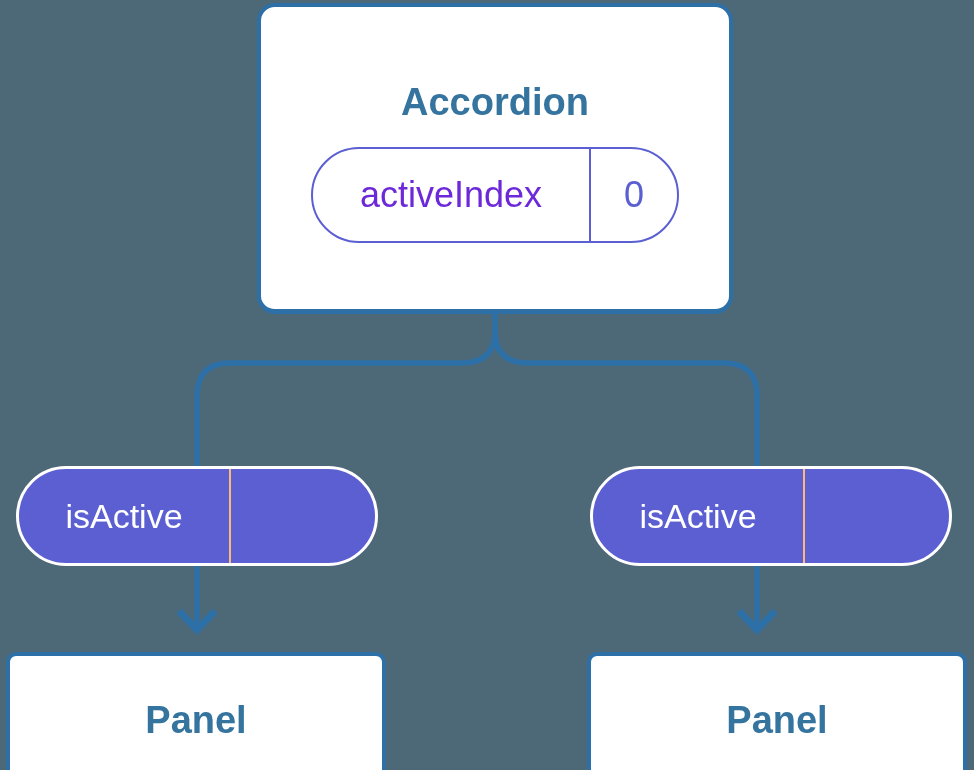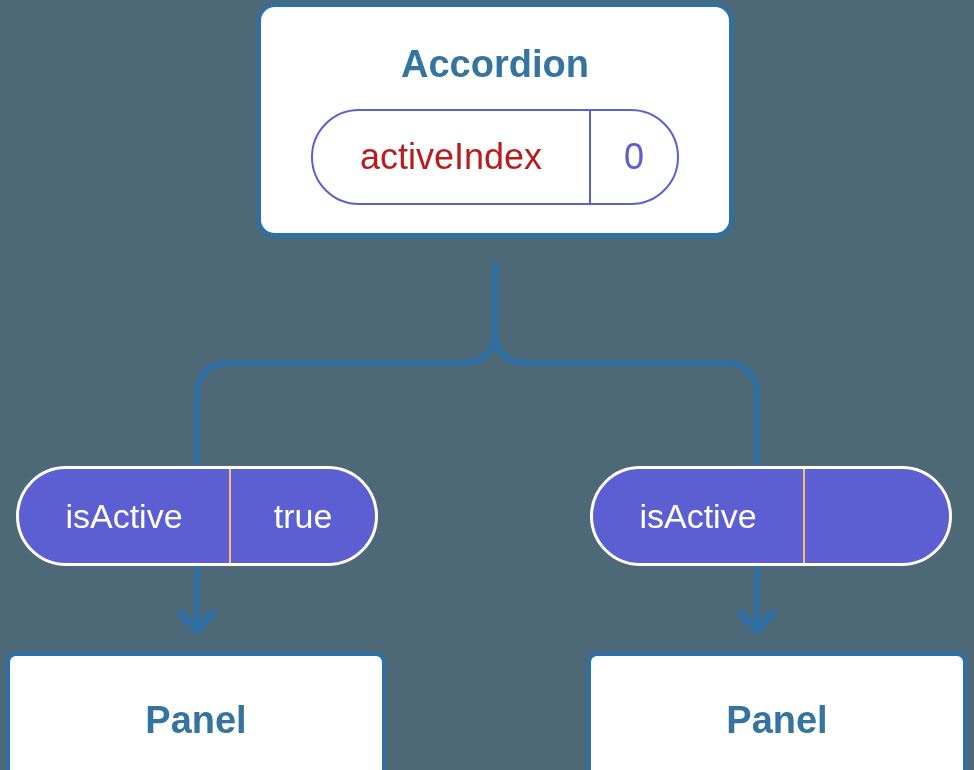--- a/index.html
+++ b/index.html
@@ -36,21 +36,21 @@
     color: #35749f;
     font-size: 38px;
     font-weight: 600;
     line-height: 1;
     white-space: nowrap;
   }
   .accordion-card {
     left: 257px;
     top: 3px;
     width: 476px;
-    height: 235px;
+    height: 311px;
   }
   .accordion-card .card-title {
     margin-top: 10px;
   }
   .state-pill {
     margin-top: 26px;
     width: 368px;
     height: 96px;
     box-sizing: border-box;
     border: 2px solid #5b5fd2;
@@ -58,21 +58,21 @@
     background: #ffffff;
     display: flex;
     align-items: stretch;
     overflow: hidden;
   }
   .state-pill .pill-key {
     flex: 1;
     display: flex;
     align-items: center;
     justify-content: center;
-    color: #b91c1c;
+    color: #6d28d9;
     font-size: 36px;
     border-right: 2px solid #5b5fd2;
   }
   .state-pill .pill-val {
     width: 86px;
     display: flex;
     align-items: center;
     justify-content: center;
     color: #5b5fd2;
     font-size: 36px;
@@ -133,21 +133,20 @@
 <div class="card accordion-card">
   <div class="card-title">Accordion</div>
   <div class="state-pill">
     <span class="pill-key">activeIndex</span>
     <span class="pill-val">0</span>
   </div>
 </div>
 
 <div class="prop-pill left">
   <span class="pill-key">isActive</span>
-  <span class="pill-val">true</span>
 </div>
 
 <div class="prop-pill right">
   <span class="pill-key">isActive</span>
 </div>
 
 <div class="card panel-card left">
   <div class="card-title">Panel</div>
 </div>
 

